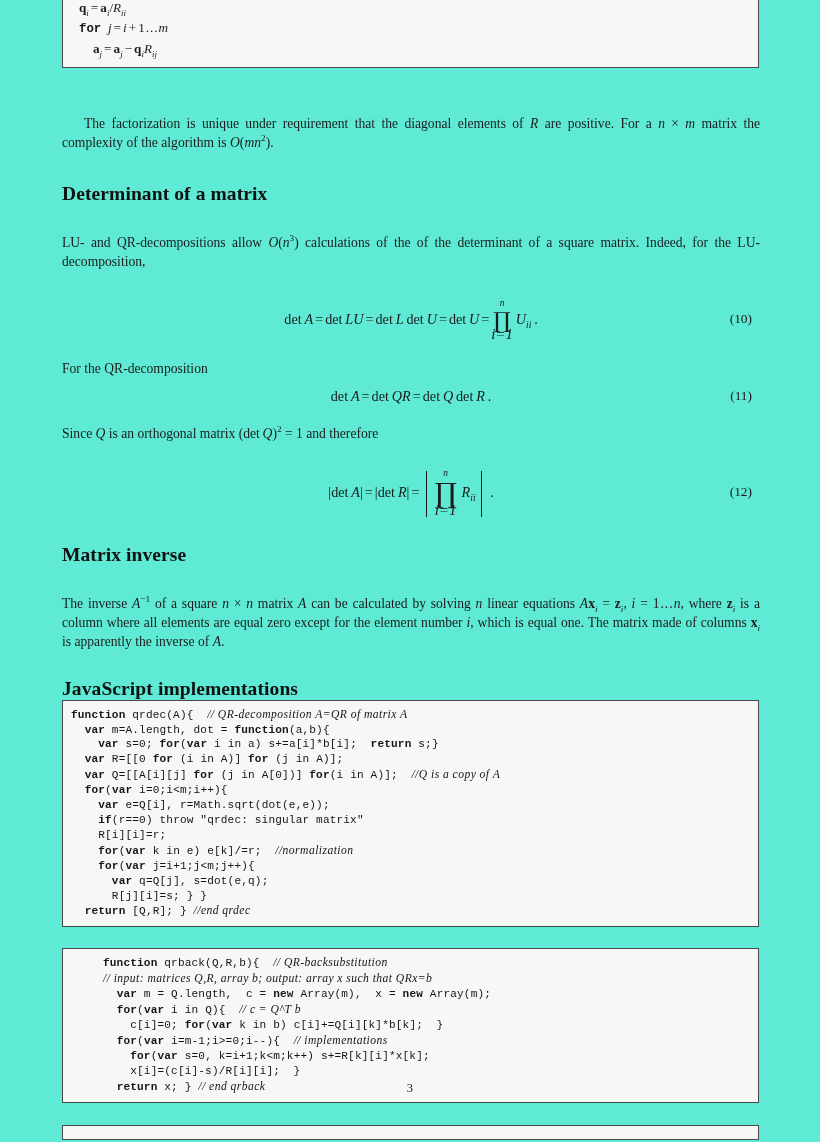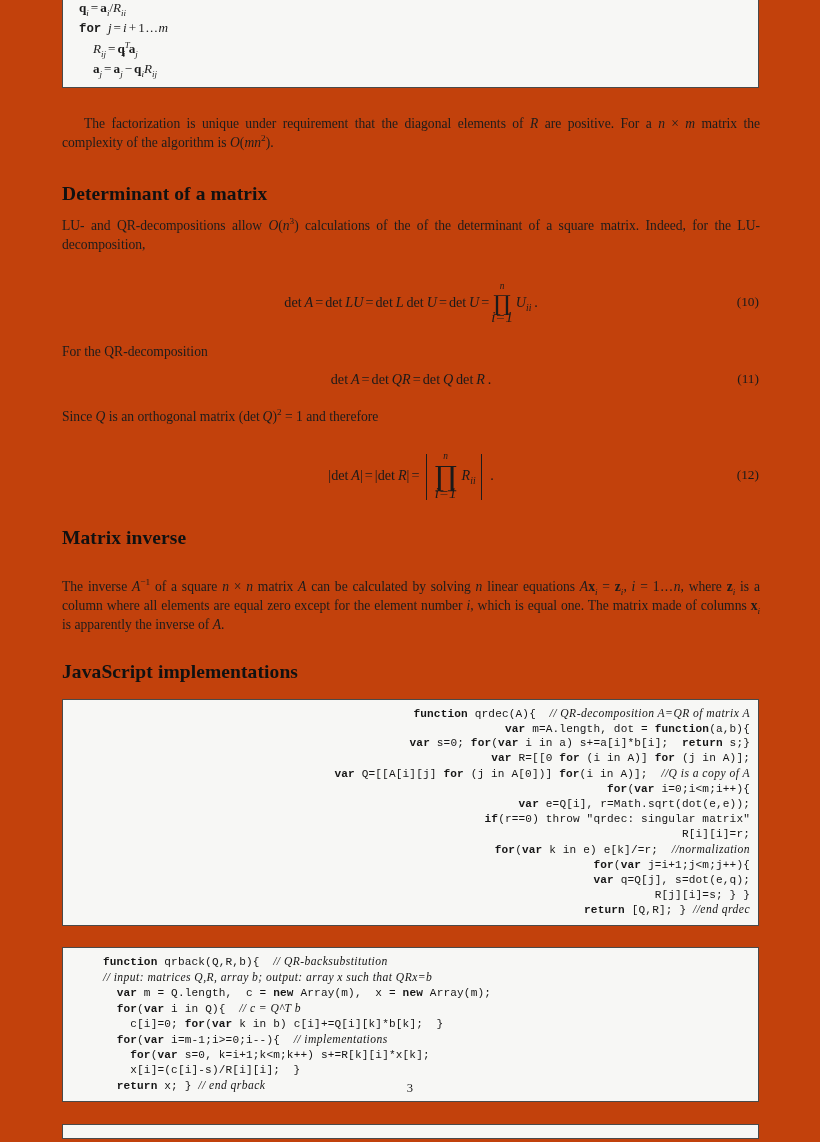--- a/index.html
+++ b/index.html
@@ -14,21 +14,21 @@
     font-family: "Liberation Serif", "DejaVu Serif", serif;
     color: #1a1a1a;
     background: #f7f7f5;
     overflow: hidden;
   }
   .page {
     position: absolute;
     left: 0; top: 0;
     width: 820px;
     height: 1142px;
-    background: #c2410c;
+    background: #5eead4;
   }
   .content {
     position: absolute;
     left: 62px;
     top: 0;
     width: 698px;
   }
 
   
   .para {
@@ -85,21 +85,21 @@
 
   
   .eqrow {
     position: relative;
     width: 698px;
     text-align: center;
     font-size: 14.2px;
   }
   .eqnum {
     position: absolute;
-    right: 1px;
+    right: 8px;
     top: 50%;
     transform: translateY(-50%);
     font-size: 13.4px;
     font-style: normal;
   }
   .bigop {
     display: inline-block;
     position: relative;
     vertical-align: middle;
     text-align: center;
@@ -176,39 +176,36 @@
 <div class="page">
 
   <div class="algbox">
     <div class="alg-line i1">
       <span class="mbf">q</span><sub class="s">i</sub><span class="op">=</span><span class="mbf">a</span><sub class="s">i</sub>/<span class="mi">R</span><sub class="s">ii</sub>
     </div>
     <div class="alg-line i1">
       <span class="kw">for</span>&nbsp;&nbsp;<span class="mi">j</span><span class="op">=</span><span class="mi">i</span><span class="op">+</span>1<span class="thin">.</span>.<span class="thin">.</span><span class="mi">m</span>
     </div>
     <div class="alg-line i2">
-      <span class="mi">R</span><sub class="s">ij</sub><span class="op">=</span><span class="mbf">q</span><sup class="s">T</sup><sub class="s" style="margin-left:-7px">i</sub>&nbsp;<span class="mbf">a</span><sub class="s">j</sub>
-    </div>
-    <div class="alg-line i2">
       <span class="mbf">a</span><sub class="s">j</sub><span class="op">=</span><span class="mbf">a</span><sub class="s">j</sub><span class="op">−</span><span class="mbf">q</span><sub class="s">i</sub><span class="mi">R</span><sub class="s">ij</sub>
     </div>
   </div>
 
   <div class="content">
 
     <div style="margin-top:114px;"></div>
     <p class="para indent">
       The factorization is unique under requirement that the diagonal elements of
       <span class="mi">R</span> are positive. For a <span class="mi">n</span> × <span class="mi">m</span>
       matrix the complexity of the algorithm is <span class="mi">O</span>(<span class="mi">mn</span><sup class="sn">2</sup>).
     </p>
 
     <h2 class="heading" style="margin-top:30px;">Determinant of a matrix</h2>
 
-    <p class="para" style="margin-top:11px;">
+    <p class="para" style="margin-top:28px;">
       LU- and QR-decompositions allow <span class="mi">O</span>(<span class="mi">n</span><sup class="sn">3</sup>)
       calculations of the of the determinant of a square matrix. Indeed, for the LU-decomposition,
     </p>
 
     <div class="eqrow" style="margin-top:24px;height:48px;line-height:48px;">
       <span style="display:inline-block;line-height:1.1;vertical-align:middle;">
         <span class="mup">det</span> <span class="mi">A</span><span class="op">=</span><span class="mup">det</span> <span class="mi">LU</span><span class="op">=</span><span class="mup">det</span> <span class="mi">L</span> <span class="mup">det</span> <span class="mi">U</span><span class="op">=</span><span class="mup">det</span> <span class="mi">U</span><span class="op">=</span><span class="bigop"><span class="lim-top">n</span><span class="glyph">∏</span><span class="lim-bot">i=1</span></span> <span class="mi">U</span><sub class="s">ii</sub> .
       </span>
       <span class="eqnum">(10)</span>
     </div>
@@ -240,21 +237,21 @@
       matrix <span class="mi">A</span> can be calculated by solving <span class="mi">n</span> linear equations
       <span class="mi">A</span><span class="mbf">x</span><sub class="s">i</sub> = <span class="mbf">z</span><sub class="s">i</sub>,
       <span class="mi">i</span> = 1<span class="thin">.</span>.<span class="thin">.</span><span class="mi">n</span>, where
       <span class="mbf">z</span><sub class="s">i</sub> is a column where all elements are equal zero except for the element number
       <span class="mi">i</span>, which is equal one. The matrix made of columns <span class="mbf">x</span><sub class="s">i</sub>
       is apparently the inverse of <span class="mi">A</span>.
     </p>
 
     <h2 class="heading" style="margin-top:26px;">JavaScript implementations</h2>
 
-    <div class="codebox" style="margin-top:16px;text-align:right;">
+    <div class="codebox" style="">
         <div class="code-line"><b>function</b><span> qrdec(A){  </span><i>// QR-decomposition A=QR of matrix A</i></div>
         <div class="code-line"><span>  </span><b>var</b><span> m=A.length, dot = </span><b>function</b><span>(a,b){</span></div>
         <div class="code-line"><span>    </span><b>var</b><span> s=0; </span><b>for</b><span>(</span><b>var</b><span> i in a) s+=a[i]*b[i];  </span><b>return</b><span> s;}</span></div>
         <div class="code-line"><span>  </span><b>var</b><span> R=[[0 </span><b>for</b><span> (i in A)] </span><b>for</b><span> (j in A)];</span></div>
         <div class="code-line"><span>  </span><b>var</b><span> Q=[[A[i][j] </span><b>for</b><span> (j in A[0])] </span><b>for</b><span>(i in A)];  </span><i>//Q is a copy of A</i></div>
         <div class="code-line"><span>  </span><b>for</b><span>(</span><b>var</b><span> i=0;i&lt;m;i++){</span></div>
         <div class="code-line"><span>    </span><b>var</b><span> e=Q[i], r=Math.sqrt(dot(e,e));</span></div>
         <div class="code-line"><span>    </span><b>if</b><span>(r==0) throw "qrdec: singular matrix"</span></div>
         <div class="code-line"><span>    R[i][i]=r;</span></div>
         <div class="code-line"><span>    </span><b>for</b><span>(</span><b>var</b><span> k in e) e[k]/=r;  </span><i>//normalization</i></div>

